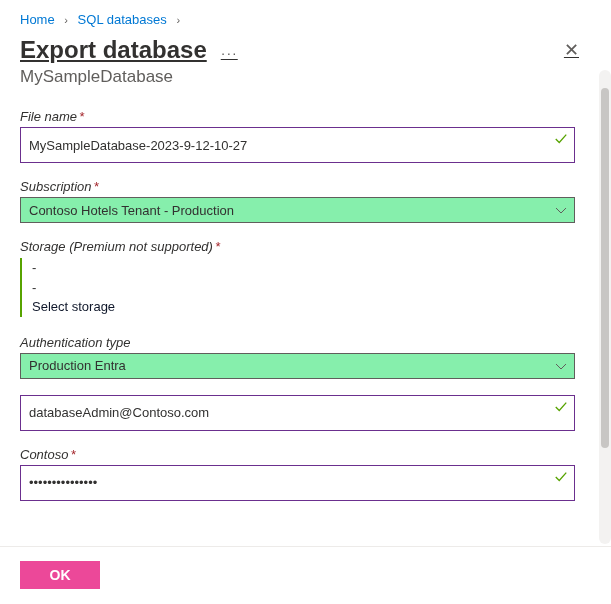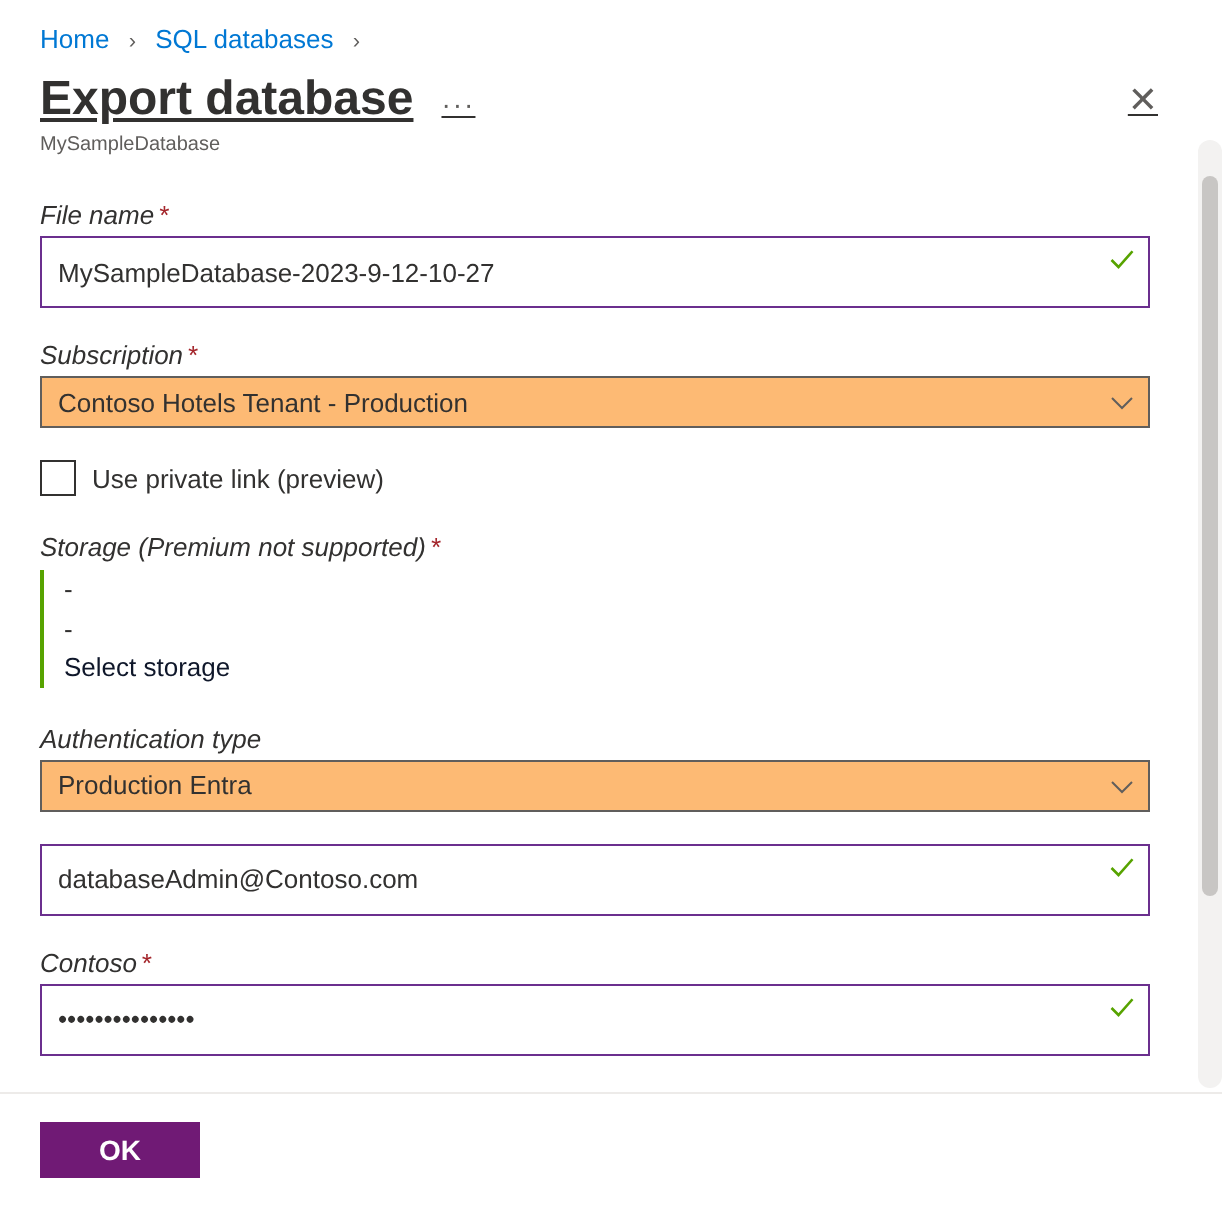--- a/index.html
+++ b/index.html
@@ -45,21 +45,21 @@
       cursor: pointer;
     }
     .close-btn {
       font-size: 18px;
       color: #605e5c;
       cursor: pointer;
       font-weight: 300;
       padding: 4px;
     }
     .subtitle {
-      font-size: 10px;
+      font-size: 17px;
       color: #605e5c;
       margin-top: 2px;
       margin-bottom: 22px;
     }
     .form-area { padding-right: 36px; }
     .field-label {
       font-size: 13px;
       color: #323130;
       margin-bottom: 3px;
       display: block;
@@ -89,21 +89,21 @@
     .dropdown {
       width: 100%;
       height: 26px;
       border: 1px solid #605e5c;
       padding: 0 28px 0 8px;
       font-size: 13px;
       display: flex;
       align-items: center;
       cursor: pointer;
       position: relative;
-      background: #fdba74;
+      background: #86efac;
     }
     .chevron-icon {
       position: absolute;
       right: 7px;
       top: 7px;
       width: 12px;
       height: 12px;
     }
     .checkbox-row {
       display: flex;
@@ -135,21 +135,21 @@
       position: absolute;
       bottom: 0;
       left: 0;
       right: 0;
       height: 58px;
       border-top: 1px solid #edebe9;
       padding: 14px 0 0 20px;
       background: #fff;
     }
     .ok-btn {
-      background: #701a75;
+      background: #ec4899;
       color: #fff;
       border: none;
       font-size: 14px;
       font-weight: 600;
       height: 28px;
       width: 80px;
       cursor: pointer;
       font-family: inherit;
     }
     .scrollbar-fake {
@@ -212,24 +212,20 @@
       <div class="dropdown">
         <span>Contoso Hotels Tenant - Production</span>
         <span class="chevron-icon">
           <svg viewBox="0 0 12 12">
               <path d="M1 3 L6 8 L11 3" stroke="#605e5c" stroke-width="1" fill="none"></path>
             </svg>
         </span>
       </div>
     </div>
 
-    <div class="checkbox-row">
-      <div class="checkbox-box"></div>
-      <span>Use private link (preview)</span>
-    </div>
 
     <label class="field-label">
       <span>Storage (Premium not supported)</span><span class="required">*</span>
     </label>
     <div class="storage-block">
       <div class="storage-line">-</div>
       <div class="storage-line">-</div>
       <div class="storage-line link">Select storage</div>
     </div>
 

